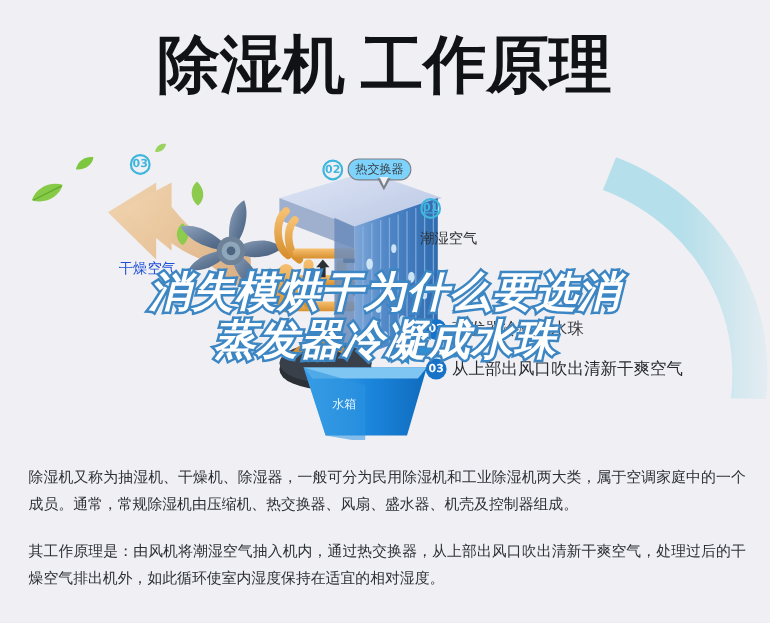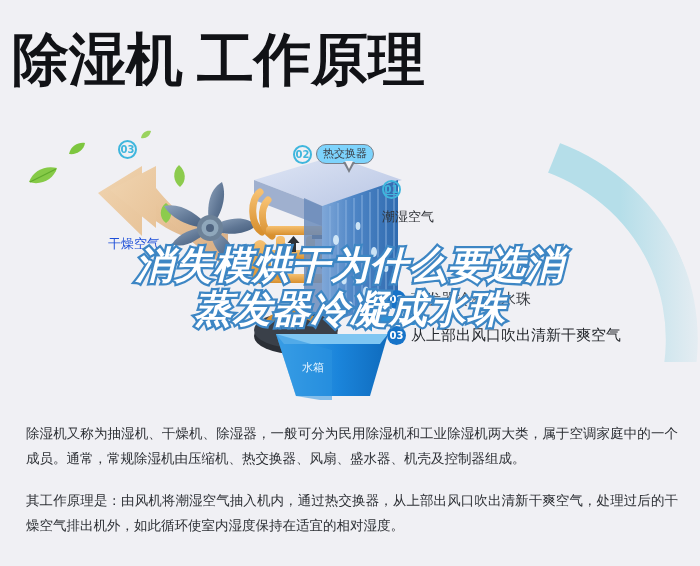--- a/index.html
+++ b/index.html
@@ -11,23 +11,23 @@
   }
   #page {
     position: relative;
     width: 700px; height: 566px;
     background: #f0f0f4;
   }
 
   
   .title-wrap {
     position: absolute;
-    left: 12px; top: 26px;
+    left: 0; top: 26px;
     width: 556px;
-    text-align: left;
+    text-align: right;
     white-space: nowrap;
   }
   .title-a, .title-b {
     display: inline-block;
     font-size: 57px;
     line-height: 66px;
     font-weight: bold;
     color: #111216;
     letter-spacing: 0px;
     vertical-align: middle;

